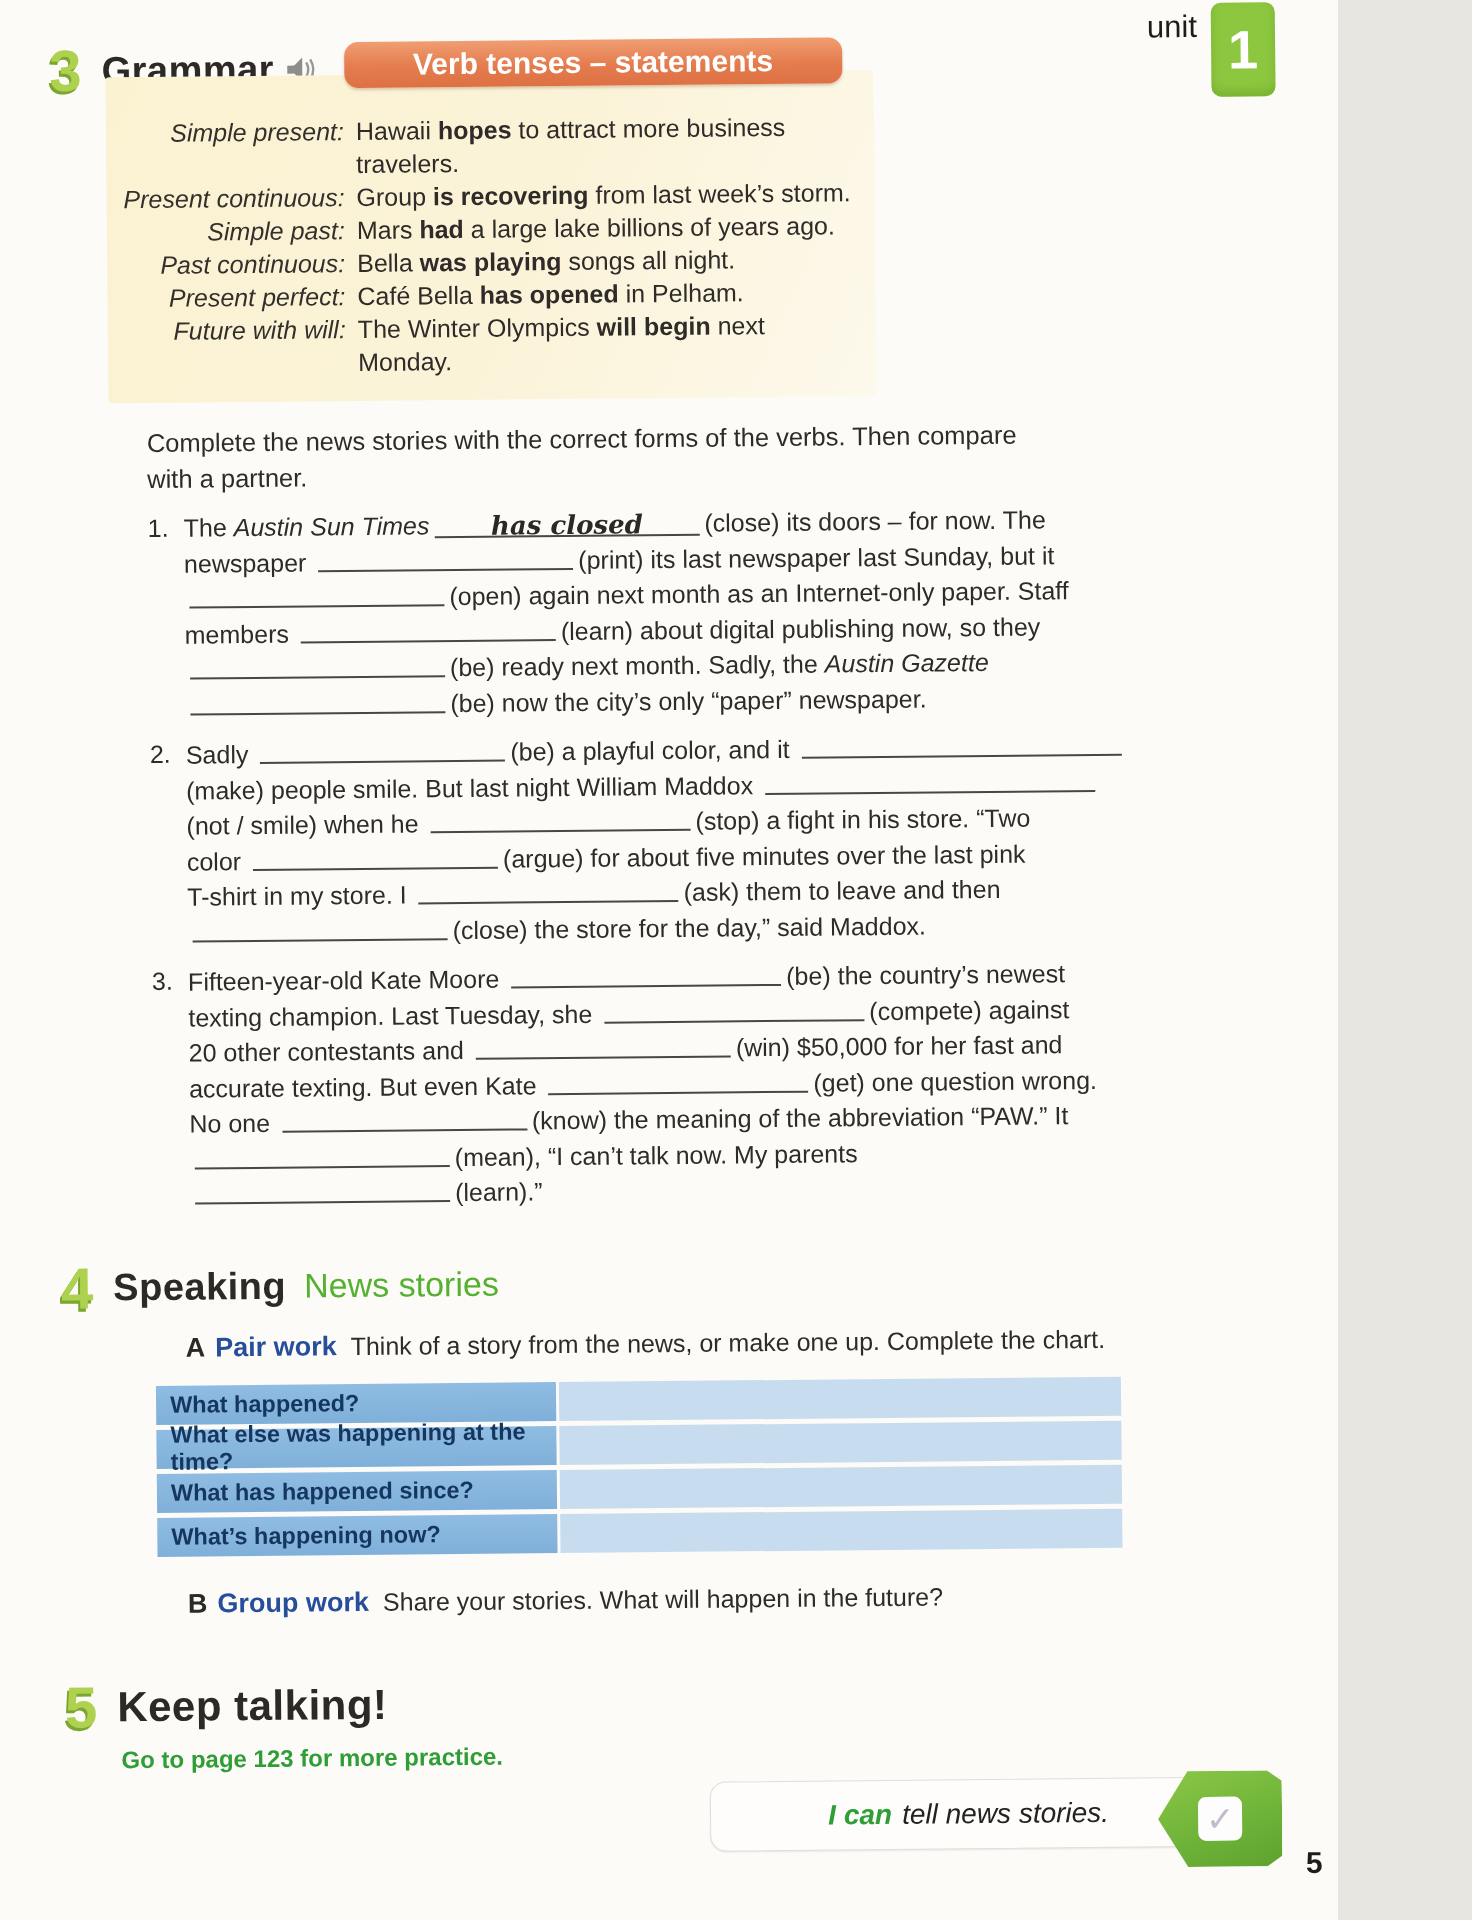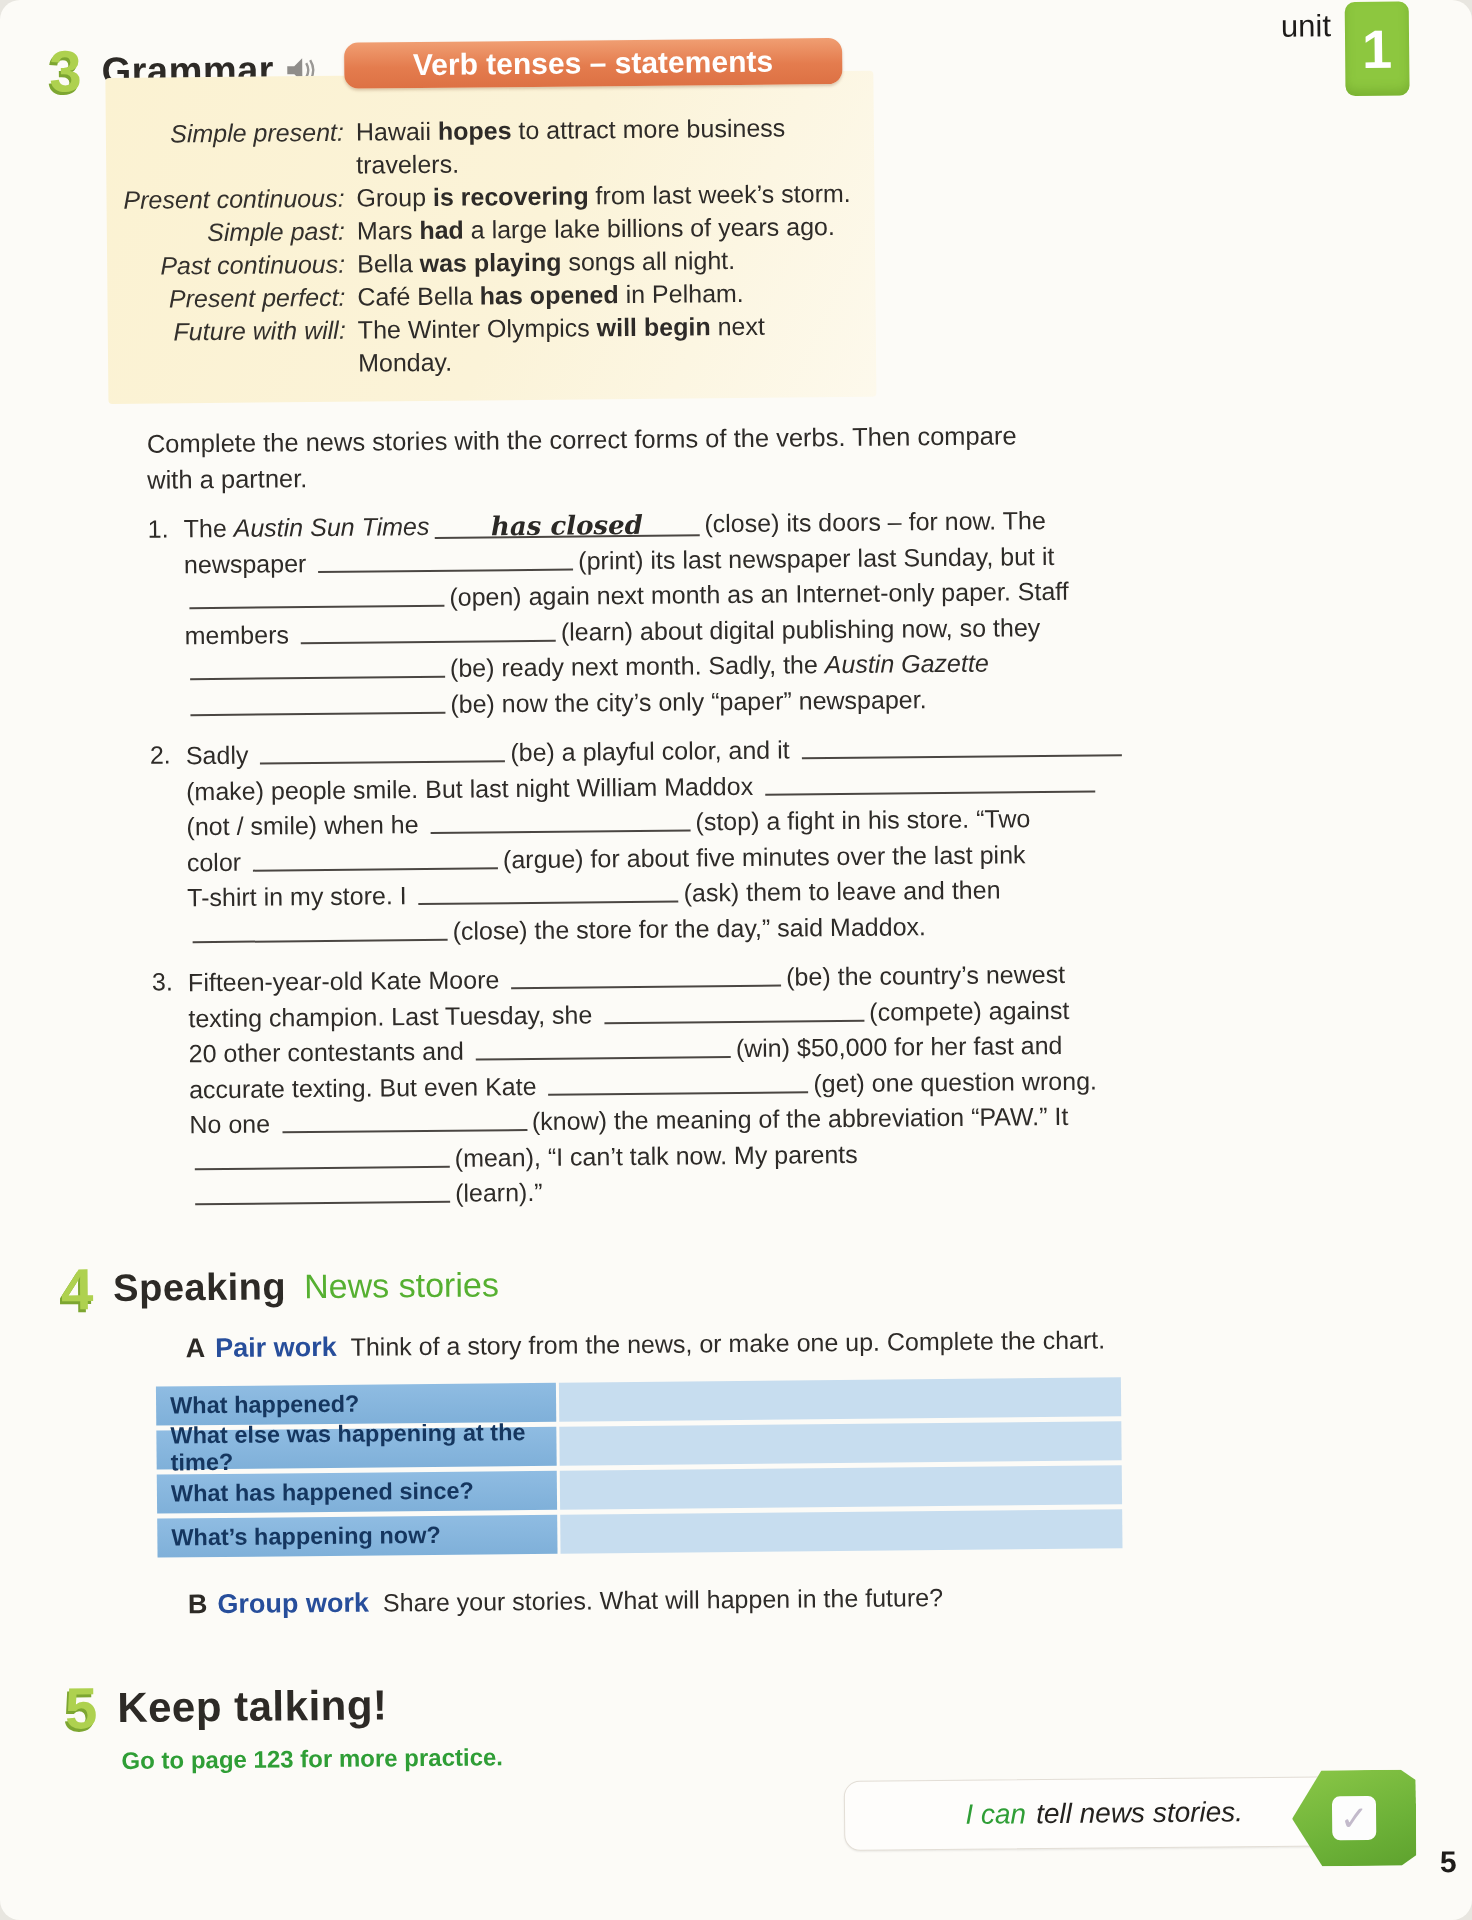--- a/index.html
+++ b/index.html
@@ -1,23 +1,22 @@
 <!DOCTYPE html>
 <html><head>
 <meta charset="utf-8">
 <style>
   html,body{margin:0;padding:0;background:#e8e6e0;}
   .page{
     position:relative;
-    width:1472px;height:1920px;
+    width:1338px;height:1920px;
     background:#fcfbf7;
     overflow:hidden;
     font-family:"Liberation Sans",sans-serif;
     color:#2e2b28;
-    border-radius:20px;
   }
   .sheet{
     position:absolute;inset:0;
     transform:rotate(-0.55deg);
     transform-origin:50% 40%;
   }
   
   .unit-wrap{position:absolute;top:8px;right:56px;display:flex;align-items:flex-start;gap:14px;}
   .unit-word{font-size:31px;color:#1e1c1a;margin-top:6px;}
   .unit-badge{
@@ -92,21 +91,21 @@
   .kt-note{margin:10px 0 0 112px;font-size:24px;color:#2f9e36;font-weight:600;}
   
   .ican{
     position:absolute;right:118px;top:1782px;
     width:520px;height:70px;background:#fefdfb;
     border:1px solid #e3ded6;border-radius:16px;
     box-shadow:0 1px 2px rgba(0,0,0,.08);
     display:flex;align-items:center;justify-content:flex-end;
     padding-right:120px;box-sizing:border-box;
   }
-  .ican-label{color:#2f9e36;font-weight:400;font-style:italic;font-size:28px;margin-right:10px;}
+  .ican-label{color:#2f9e36;font-weight:700;font-style:italic;font-size:28px;margin-right:10px;}
   .ican-skill{font-style:italic;font-size:28px;color:#24221f;}
   .check-arrow{
     position:absolute;right:66px;top:1772px;
     width:124px;height:104px;
     background:linear-gradient(160deg,#8cc848 0%,#6db238 60%,#5da12d 100%);
     clip-path:polygon(0% 50%,24% 4%,88% 4%,100% 14%,100% 86%,88% 96%,24% 96%);
   }
   .checkbox{
     position:absolute;left:40px;top:30px;width:44px;height:44px;
     background:#fdfdfd;border-radius:8px;

